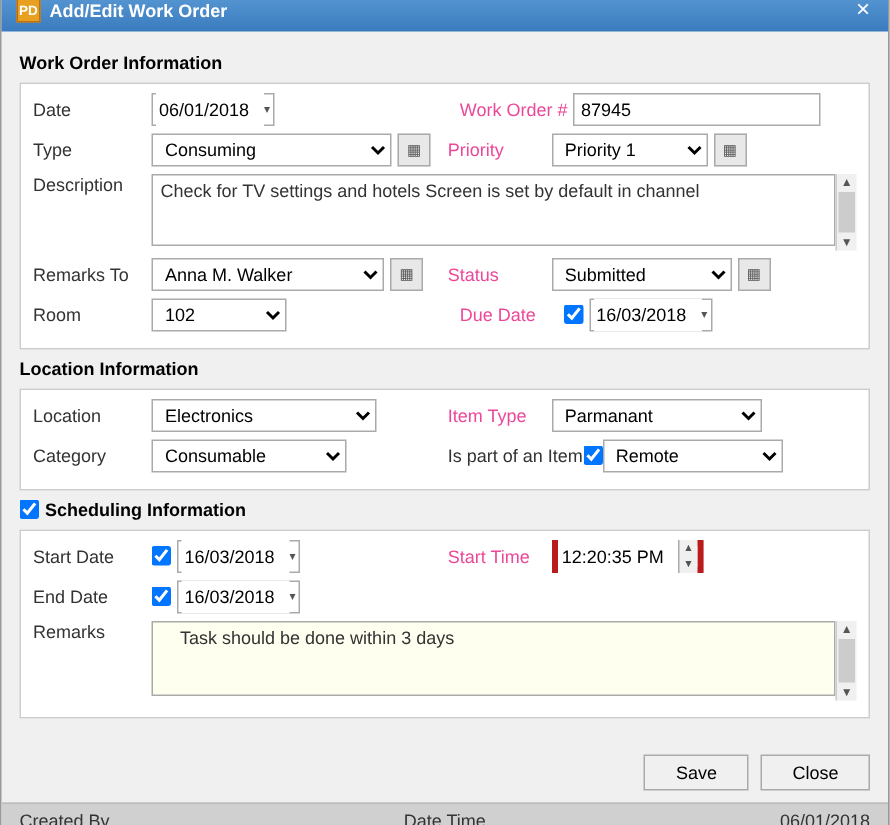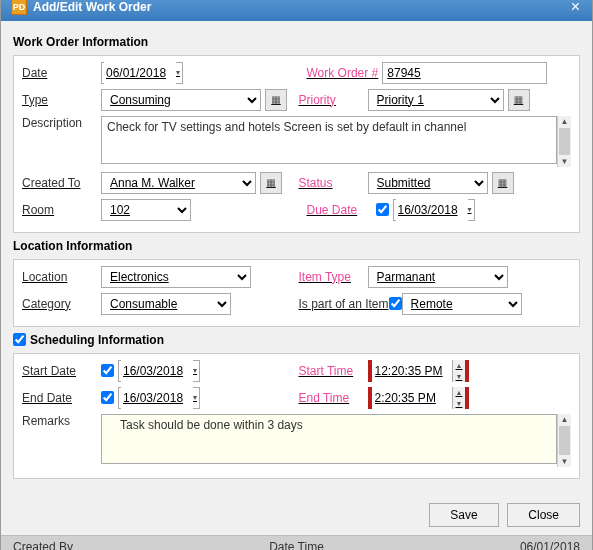--- a/index.html
+++ b/index.html
@@ -23,39 +23,39 @@
     .wo-number { border: 1px solid #aaa; background: white; padding: 2px 6px; height: 22px; min-width: 80px; }
     .description-area { border: 1px solid #aaa; background: white; width: 100%; height: 50px; padding: 3px 5px; resize: none; font-size: 12px; color: #333; }
     .remarks-area { border: 1px solid #aaa; background: #fffff0; width: 100%; height: 55px; padding: 3px 18px; resize: none; font-size: 12px; color: #333; }
     .col-label { color: #ec4899; min-width: 65px; }
     .textarea-wrapper { position: relative; width: 100%; }
     .textarea-wrapper textarea { width: calc(100% - 14px); }
     .textarea-scrollbar { position: absolute; right: 0; top: 0; bottom: 0; width: 14px; background: #f0f0f0; border-left: 1px solid #ccc; display: flex; flex-direction: column; justify-content: space-between; }
     .scroll-arrow { text-align: center; font-size: 8px; color: #555; cursor: pointer; padding: 1px; }
     .scroll-thumb { flex: 1; background: #ccc; margin: 1px; }
     .footer-buttons { display: flex; justify-content: flex-end; gap: 8px; padding: 8px 12px; }
-    .btn { padding: 4px 20px; border: 1px solid #aaa; background: #f0f0f0; cursor: pointer; font-size: 12px; min-width: 70px; text-align: left; }
+    .btn { padding: 4px 20px; border: 1px solid #aaa; background: #f0f0f0; cursor: pointer; font-size: 12px; min-width: 70px; text-align: center; }
     .status-bar { background: #d0d0d0; border-top: 1px solid #bbb; padding: 4px 12px; display: flex; justify-content: space-between; font-size: 11px; color: #333; }
     .scheduling-header { display: flex; align-items: flex-start; gap: 4px; margin-bottom: 6px; }
     .checkbox-label { display: flex; align-items: center; gap: 3px; }
     .time-input-wrapper { display: flex; align-items: center; border: 4px solid #b91c1c; background: #fca5a5; height: 22px; }
     .time-input-wrapper input { border: none; outline: none; width: 70px; padding: 0 3px; }
     .spin-btns { display: flex; flex-direction: column; background: #f0f0f0; border-left: 1px solid #aaa; height: 22px; }
     .spin-btn { flex: 1; border: none; background: none; cursor: pointer; font-size: 7px; color: #555; line-height: 1; padding: 0 3px; display: flex; align-items: center; justify-content: center; }
     select.type-select { width: 160px; }
-    select.priority-select { width: 136px; }
+    select.priority-select { width: 104px; }
     select.assigned-select { width: 155px; }
     select.status-select { width: 120px; }
     select.room-select { width: 90px; }
     select.location-select { width: 150px; }
     select.item-type-select { width: 140px; }
     select.category-select { width: 130px; }
     select.item-name-select { width: 120px; }
     .main-section { border: 1px solid #ccc; padding: 6px 8px; margin-bottom: 6px; background: white; }
-    .half { flex: 1; display: flex; align-items: center; gap: 4px; text-decoration: underline; }
+    .half { flex: 1; display: flex; align-items: center; gap: 4px; }
   </style>
 </head>
 <body>
 
 <div class="dialog">
 
   <div class="title-bar">
     <div class="title-bar-left">
       <div class="title-icon">PD</div>
       <span class="title-text">Add/Edit Work Order</span>
@@ -106,21 +106,21 @@
           <div class="textarea-scrollbar">
             <div class="scroll-arrow">▲</div>
             <div class="scroll-thumb"></div>
             <div class="scroll-arrow">▼</div>
           </div>
         </div>
       </div>
 
       <div class="form-row">
         <div class="half">
-          <span class="form-label">Created To</span>
+          <span class="form-label">Remarks To</span>
           <select class="assigned-select">
             <option>Anna M. Walker</option>
           </select>
           <div class="icon-btn">▦</div>
         </div>
         <div class="half">
           <span class="col-label">Status</span>
           <select class="status-select">
             <option>Submitted</option>
           </select>
@@ -214,30 +214,20 @@
 
       <div class="form-row">
         <div class="half">
           <span class="form-label">End Date</span>
           <label class="checkbox-label">
             <input type="checkbox" checked="" style="">
           </label>
           <div class="date-input">
             <input type="text" style="width: 72px; border: none; outline: none;" value="16/03/2018">
             <span class="date-chevron">▾</span>
-          </div>
-        </div>
-        <div class="half">
-          <span class="col-label">End Time</span>
-          <div class="time-input-wrapper">
-            <input type="text" style="width: 80px;" value="2:20:35 PM">
-            <div class="spin-btns">
-              <button class="spin-btn">▲</button>
-              <button class="spin-btn">▼</button>
-            </div>
           </div>
         </div>
       </div>
 
       <div class="form-row" style="align-items: flex-start;">
         <span class="form-label">Remarks</span>
         <div class="textarea-wrapper">
           <textarea class="remarks-area" style="width: calc(100% - 14px); height: 50px;">Task should be done within 3 days</textarea>
           <div class="textarea-scrollbar">
             <div class="scroll-arrow">▲</div>

